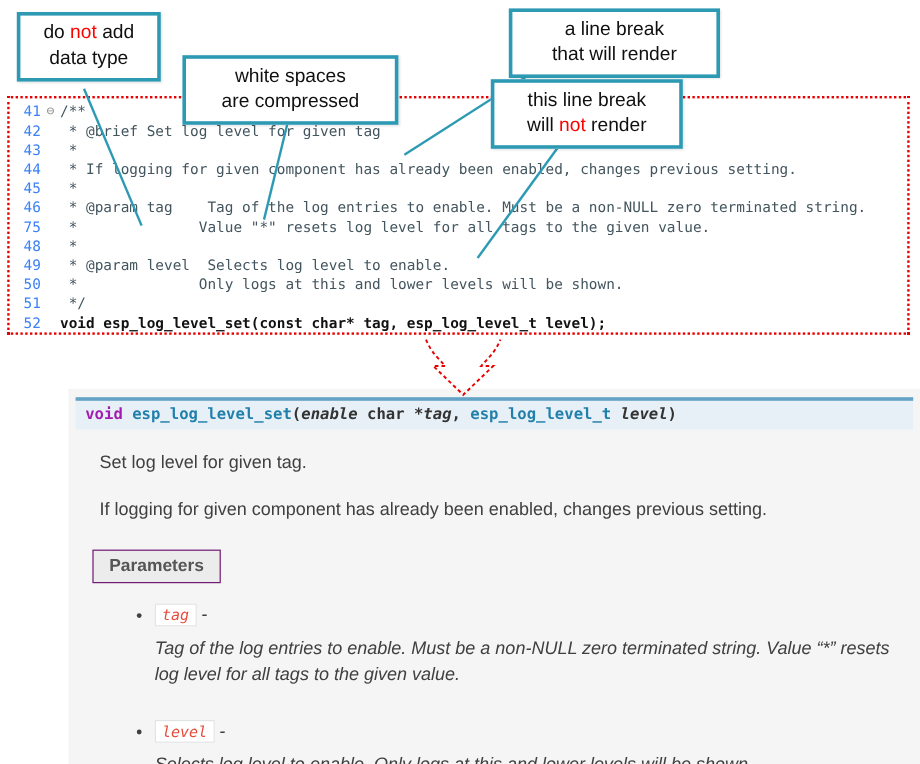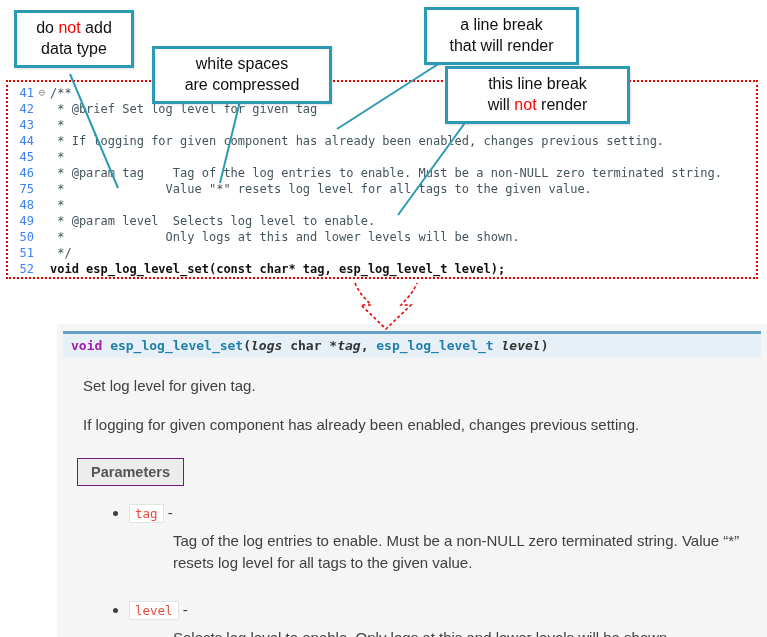--- a/index.html
+++ b/index.html
@@ -26,22 +26,22 @@
     font-size: 16px;
     line-height: 1.3;
     color: #101010;
     padding: 5px 8px;
     z-index: 10;
     box-shadow: 1px 1px 2px rgba(0,0,0,0.12);
   }
   .callout .red { color: #fe0000; }
   #callout-0 { left: 14px;  top: 10px;  width: 120px; }
   #callout-1 { left: 152px; top: 46px;  width: 180px; }
-  #callout-2 { left: 424px; top: 7px;   width: 155px; }
-  #callout-3 { left: 409px; top: 66px;  width: 185px; margin-left: 36px; }
+  #callout-2 { left: 424px; top: 7px;   width: 176px; }
+  #callout-3 { left: 409px; top: 66px;  width: 160px; }
 
   
   .code-box {
     position: absolute;
     left: 6px; top: 80px; width: 752px; height: 199px;
     border: 2px dotted #e80000;
     background: #ffffff;
     padding: 3px 0 0 2px;
     z-index: 1;
   }
@@ -99,36 +99,36 @@
   }
   .params-list {
     margin: 16px 0 0 72px;
     padding: 0;
     list-style: disc;
   }
   .params-list li {
     margin-bottom: 24px;
     font-size: 15px;
     color: #404040;
+    font-style: italic;
   }
   .param-head { line-height: 1.4; }
   .param-name {
     font-family: "DejaVu Sans Mono", monospace;
     font-size: 12.5px;
     color: #e74c3c;
     background: #ffffff;
     border: 1px solid #e1e4e5;
     padding: 1px 5px;
   }
   .param-desc {
     margin-top: 7px;
     max-width: 632px;
     line-height: 1.5;
     color: #404040;
-    margin-left: 44px;
   }
 </style>
 </head>
 <body>
 
 <div class="canvas">
 
   <div class="code-box">
     <div>
         <div class="code-row"><span class="lnum">41</span><span class="fold">⊖</span><span class="ctext">/**</span></div>
@@ -141,21 +141,21 @@
         <div class="code-row"><span class="lnum">48</span><span class="fold"></span><span class="ctext"> *</span></div>
         <div class="code-row"><span class="lnum">49</span><span class="fold"></span><span class="ctext"> * @param level  Selects log level to enable.</span></div>
         <div class="code-row"><span class="lnum">50</span><span class="fold"></span><span class="ctext"> *              Only logs at this and lower levels will be shown.</span></div>
         <div class="code-row"><span class="lnum">51</span><span class="fold"></span><span class="ctext"> */</span></div>
         <div class="code-row"><span class="lnum">52</span><span class="fold"></span><span class="ctext bold">void esp_log_level_set(const char* tag, esp_log_level_t level);</span></div>
       </div>
   </div>
 
   <div class="docs-panel">
     <div class="sig">
-      <code><span class="sg-kw">void </span><span class="sg-name">esp_log_level_set</span><span class="sg-p">(</span><span class="sg-kwi">logs</span><span class="sg-p">  char *</span><span class="sg-param">tag</span><span class="sg-p">, </span><span class="sg-type">esp_log_level_t</span><span class="sg-p"> </span><span class="sg-param">level</span><span class="sg-p">)</span></code>
+      <code><span class="sg-kw">void </span><span class="sg-name">esp_log_level_set</span><span class="sg-p">(</span><span class="sg-kwi">enable</span><span class="sg-p">  char *</span><span class="sg-param">tag</span><span class="sg-p">, </span><span class="sg-type">esp_log_level_t</span><span class="sg-p"> </span><span class="sg-param">level</span><span class="sg-p">)</span></code>
     </div>
     <p class="doc-para">Set log level for given tag.</p>
     <p class="doc-para">If logging for given component has already been enabled, changes previous setting.</p>
     <div>
       <span class="params-header">Parameters</span>
     </div>
     <ul class="params-list">
         <li>
           <div class="param-head"><code class="param-name">tag</code> -</div>
           <div class="param-desc">Tag of the log entries to enable. Must be a non-NULL zero terminated string. Value “*” resets log level for all tags to the given value.</div>

